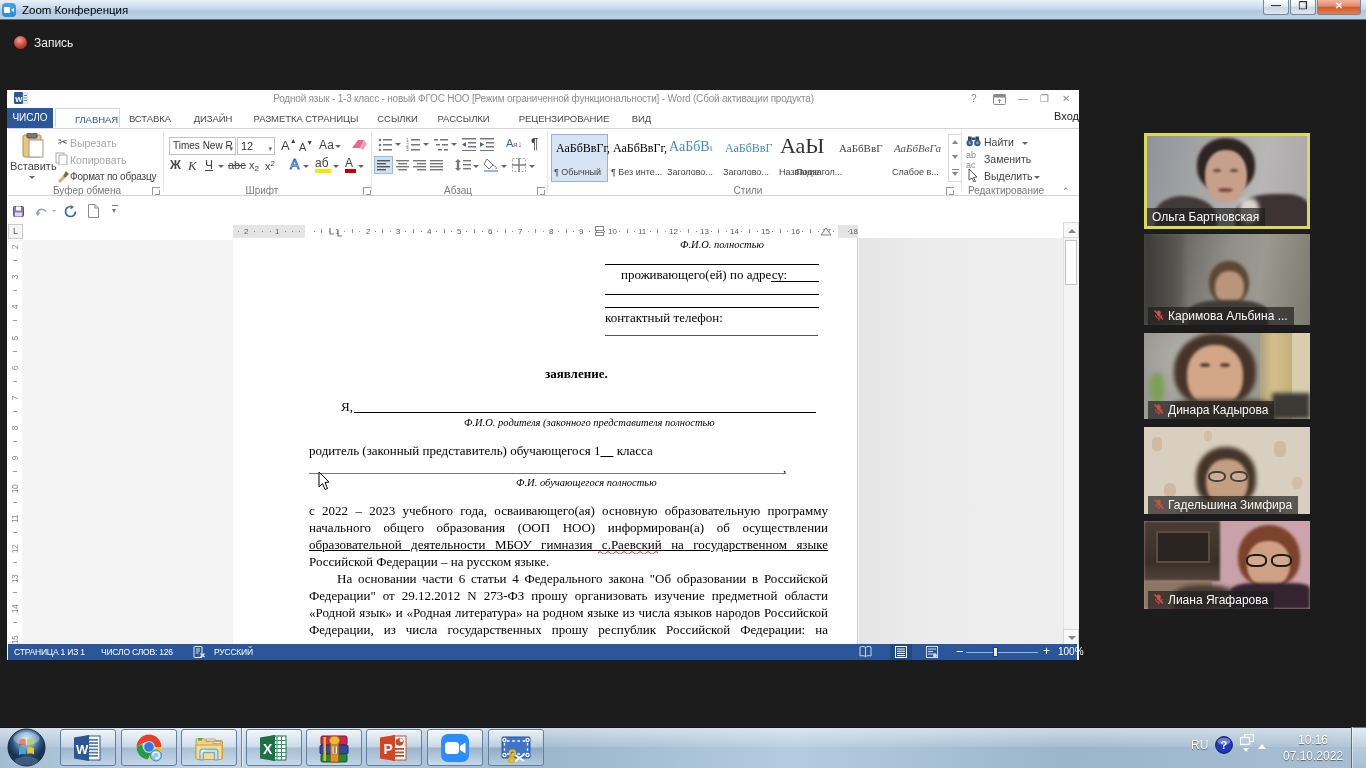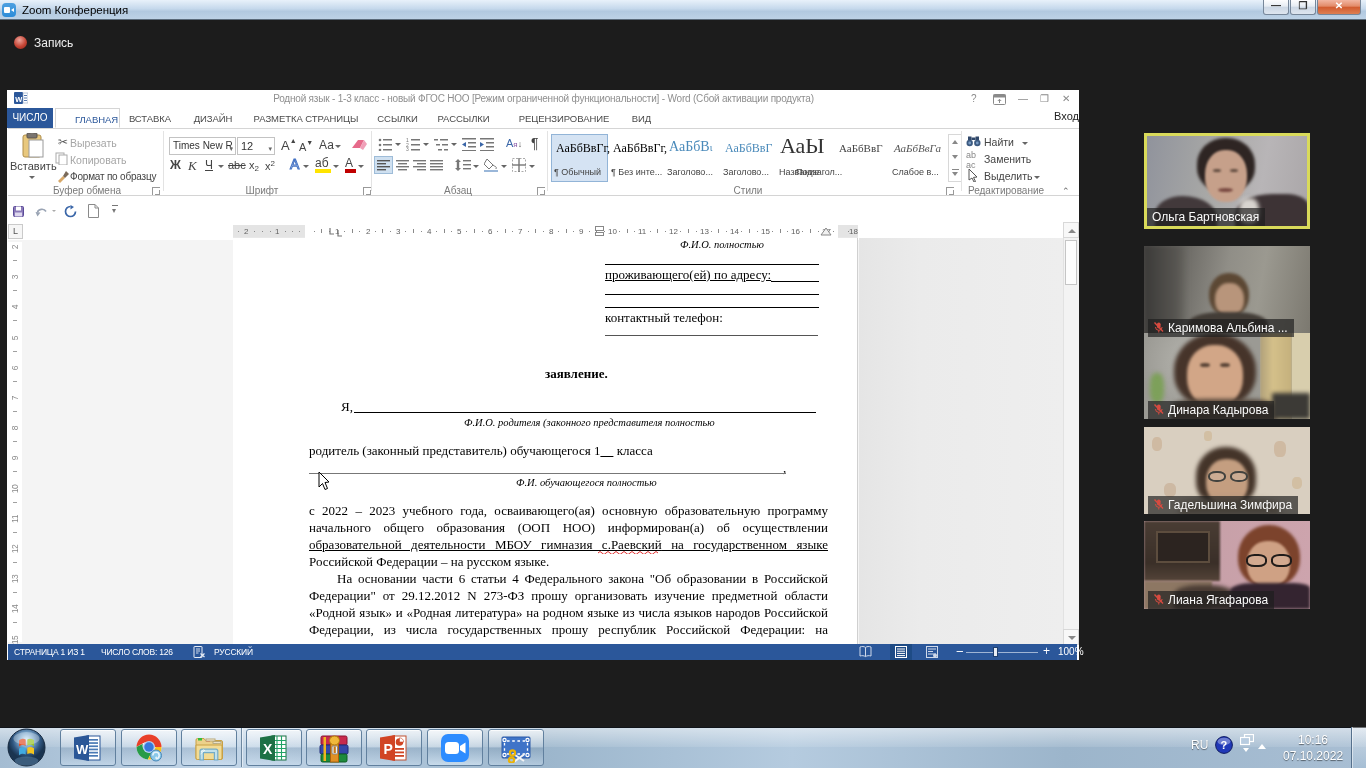--- a/index.html
+++ b/index.html
@@ -480,21 +480,21 @@
 <div style="position:absolute;left:13px;top:471px;width:4px;height:1px;background:#a0a0a0;"></div>
 <div style="position:absolute;left:13px;top:502px;width:4px;height:1px;background:#a0a0a0;"></div>
 <div style="position:absolute;left:13px;top:532px;width:4px;height:1px;background:#a0a0a0;"></div>
 <div style="position:absolute;left:13px;top:562px;width:4px;height:1px;background:#a0a0a0;"></div>
 <div style="position:absolute;left:13px;top:592px;width:4px;height:1px;background:#a0a0a0;"></div>
 <div style="position:absolute;left:13px;top:622px;width:4px;height:1px;background:#a0a0a0;"></div>
 <div style="position:absolute;left:13px;top:653px;width:4px;height:1px;background:#a0a0a0;"></div>
 <div id="doccontent">
 <div class="dti" style="left:680px;top:239px;">Ф.И.О. полностью</div>
 <div class="hl" style="left:605px;top:264px;width:214px;"></div>
-<div class="dt" style="left:605px;top:267px;text-decoration:underline;">проживающего(ей) по адресу:</div>
+<div class="dt" style="left:621px;top:267px;">проживающего(ей) по адресу:</div>
 <div class="hl" style="left:771px;top:281px;width:48px;"></div>
 <div class="hl" style="left:605px;top:294px;width:214px;"></div>
 <div class="hl" style="left:605px;top:307px;width:214px;"></div>
 <div class="dt" style="left:605px;top:310px;">контактный телефон:</div>
 <div class="hl" style="left:605px;top:335px;width:213px;background:#555;"></div>
 <div class="dt" style="left:545px;top:366px;font-weight:bold;">заявление.</div>
 <div class="dt" style="left:341px;top:399px;">Я,</div>
 <div class="hl" style="left:354px;top:412px;width:462px;"></div>
 <div class="dti" style="left:464px;top:417px;">Ф.И.О. родителя (законного представителя полностью</div>
 <div class="dt" style="left:309px;top:443px;">родитель (законный представитель) обучающегося 1<span style="text-decoration:underline;">&nbsp;&nbsp;&nbsp;&nbsp;</span> класса</div>
@@ -552,21 +552,21 @@
   <div style="position:absolute;left:50px;top:2px;width:58px;height:54px;border-radius:48% 48% 44% 44%;background:#2e2523;filter:blur(1.5px);"></div>
   <div style="position:absolute;left:58px;top:14px;width:42px;height:52px;border-radius:46%;background:#c6a08a;filter:blur(1.2px);"></div>
   <div style="position:absolute;left:66px;top:33px;width:8px;height:3px;border-radius:50%;background:#5f4a3e;filter:blur(1px);"></div>
   <div style="position:absolute;left:83px;top:33px;width:8px;height:3px;border-radius:50%;background:#5f4a3e;filter:blur(1px);"></div>
   <div style="position:absolute;left:71px;top:52px;width:15px;height:4px;border-radius:50%;background:#7a4a42;filter:blur(0.8px);"></div>
   <div style="position:absolute;left:8px;top:60px;width:62px;height:40px;border-radius:45% 55% 0 0;background:#42393b;filter:blur(1.5px);"></div>
   <div style="position:absolute;left:88px;top:58px;width:74px;height:42px;border-radius:50% 30% 0 0;background:#3d3335;filter:blur(1.5px);"></div>
   <div style="position:absolute;left:92px;top:62px;width:20px;height:26px;border-radius:40%;background:#d8d4cf;filter:blur(2px);"></div>
   <div class="pl" style="left:0px;bottom:0px;">Ольга Бартновская</div>
 </div>
-<div class="thumb" style="top:234px;height:91px;background:linear-gradient(100deg,#4a4846,#6b6964 22%,#908e87 48%,#9b9990 68%,#7b786f 100%);margin-top:12px;">
+<div class="thumb" style="top:234px;height:91px;background:linear-gradient(100deg,#4a4846,#6b6964 22%,#908e87 48%,#9b9990 68%,#7b786f 100%);">
   <div style="position:absolute;left:0px;top:0px;width:44px;height:91px;background:linear-gradient(90deg,#3b3a38,#565450 70%,transparent);filter:blur(2px);"></div>
   <div style="position:absolute;left:65px;top:27px;width:40px;height:44px;border-radius:48%;background:#5c4834;filter:blur(1.5px);"></div>
   <div style="position:absolute;left:71px;top:37px;width:29px;height:33px;border-radius:46%;background:#b8957b;filter:blur(1.5px);"></div>
   <div style="position:absolute;left:44px;top:66px;width:80px;height:30px;border-radius:40% 40% 0 0;background:#433d37;filter:blur(1.5px);"></div>
   <div class="pl" style="bottom:0px;"><svg class="mic" viewBox="0 0 11 11">
         <rect x="4" y="0.5" width="3.6" height="6" rx="1.8" fill="#d84b40"></rect>
         <path d="M2.5 5 a3.3 3.3 0 0 0 6.6 0" fill="none" stroke="#d84b40"></path>
         <line x1="5.8" y1="8.3" x2="5.8" y2="10.5" stroke="#d84b40"></line>
         <line x1="1.5" y1="0.5" x2="10" y2="9.5" stroke="#d84b40" stroke-width="1.4"></line>
       </svg>Каримова Альбина ...</div>

